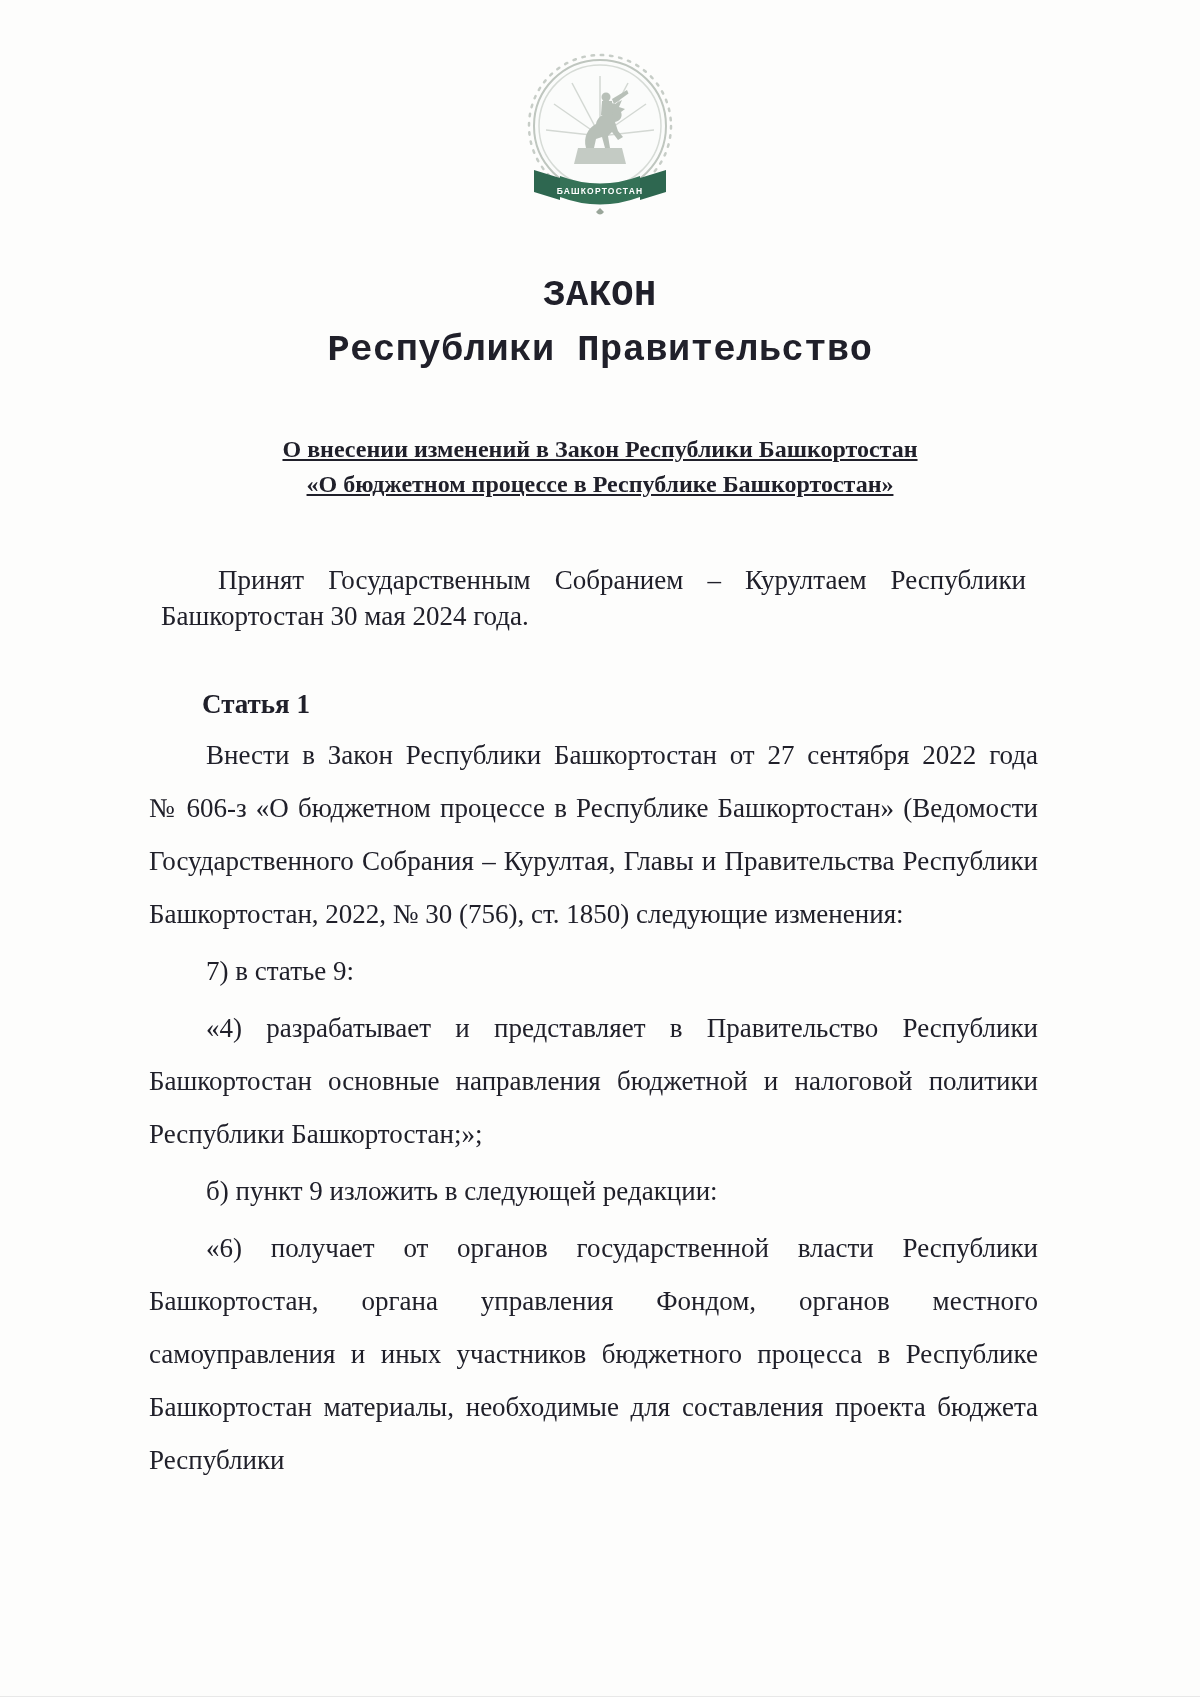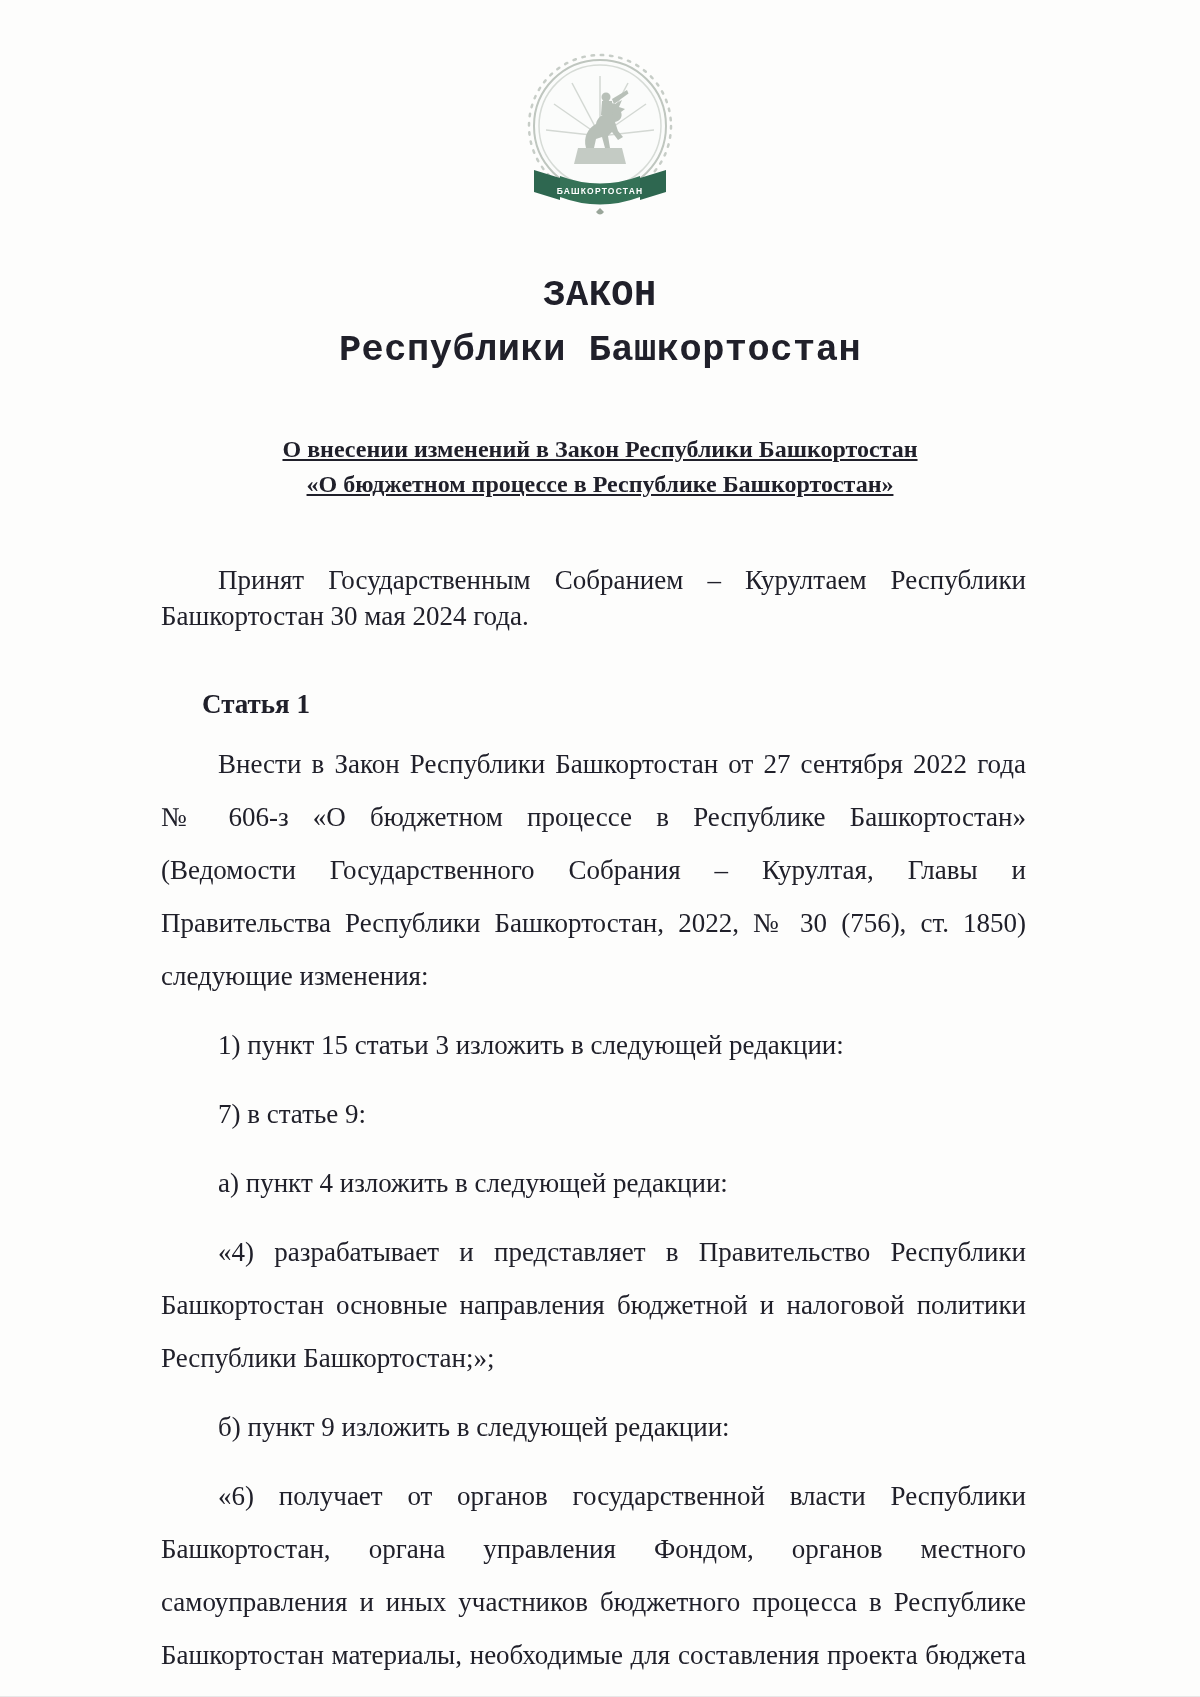--- a/index.html
+++ b/index.html
@@ -59,21 +59,21 @@
     text-align: justify;
     text-justify: inter-word;
   }
   .article-heading {
     margin: 52px 0 7px 0;
     font-weight: bold;
     line-height: 36px;
     text-indent: 57px;
   }
   .body-par {
-    margin: 16px;
+    margin: 4px;
     line-height: 53px;
     text-indent: 57px;
     text-align: justify;
     text-justify: inter-word;
   }
 </style>
 </head>
 <body>
 
 <div class="page">
@@ -105,33 +105,31 @@
       <path d="M12 120 L38 128 L38 150 L12 142 Z" fill="#2e6750"></path>
       <path d="M144 120 L118 128 L118 150 L144 142 Z" fill="#2e6750"></path>
       <path d="M38 126 Q78 141 118 126 L118 147 Q78 162 38 147 Z" fill="#357257"></path>
       <text x="78" y="144" text-anchor="middle" font-size="8.5" letter-spacing="1.2" fill="#ffffff" font-family="Liberation Sans, sans-serif" font-weight="bold">БАШКОРТОСТАН</text>
       <path d="M74 162 Q78 167 82 162 L78 158 Z" fill="#9aa69a"></path>
     </g>
   </svg>
 
   <div class="title-block">
     <div>ЗАКОН</div>
-    <div>Республики Башкортостан</div>
+    <div>Республики Правительство</div>
   </div>
 
   <div class="subtitle-block">
     <div>О внесении изменений в Закон Республики Башкортостан</div>
     <div>«О бюджетном процессе в Республике Башкортостан»</div>
   </div>
 
   <div class="body-text">
     <p class="adopted">Принят Государственным Собранием – Курултаем Республики Башкортостан 30 мая 2024 года.</p>
     <p class="article-heading">Статья 1</p>
     <p class="body-par">Внести в Закон Республики Башкортостан от 27 сентября 2022 года №&nbsp;606-з «О бюджетном процессе в Республике Башкортостан» (Ведомости Государственного Собрания – Курултая, Главы и Правительства Республики Башкортостан, 2022, №&nbsp;30&nbsp;(756), ст.&nbsp;1850) следующие изменения:</p>
-    <p class="body-par">1) пункт 15 статьи 3 изложить в следующей редакции:</p>
     <p class="body-par">7) в статье 9:</p>
-    <p class="body-par">а) пункт 4 изложить в следующей редакции:</p>
     <p class="body-par">«4) разрабатывает и представляет в Правительство Республики Башкортостан основные направления бюджетной и налоговой политики Республики Башкортостан;»;</p>
     <p class="body-par">б) пункт 9 изложить в следующей редакции:</p>
     <p class="body-par">«6) получает от органов государственной власти Республики Башкортостан, органа управления Фондом, органов местного самоуправления и иных участников бюджетного процесса в Республике Башкортостан материалы, необходимые для составления проекта бюджета Республики</p>
   </div>
 
 </div>
 
 </body></html>

